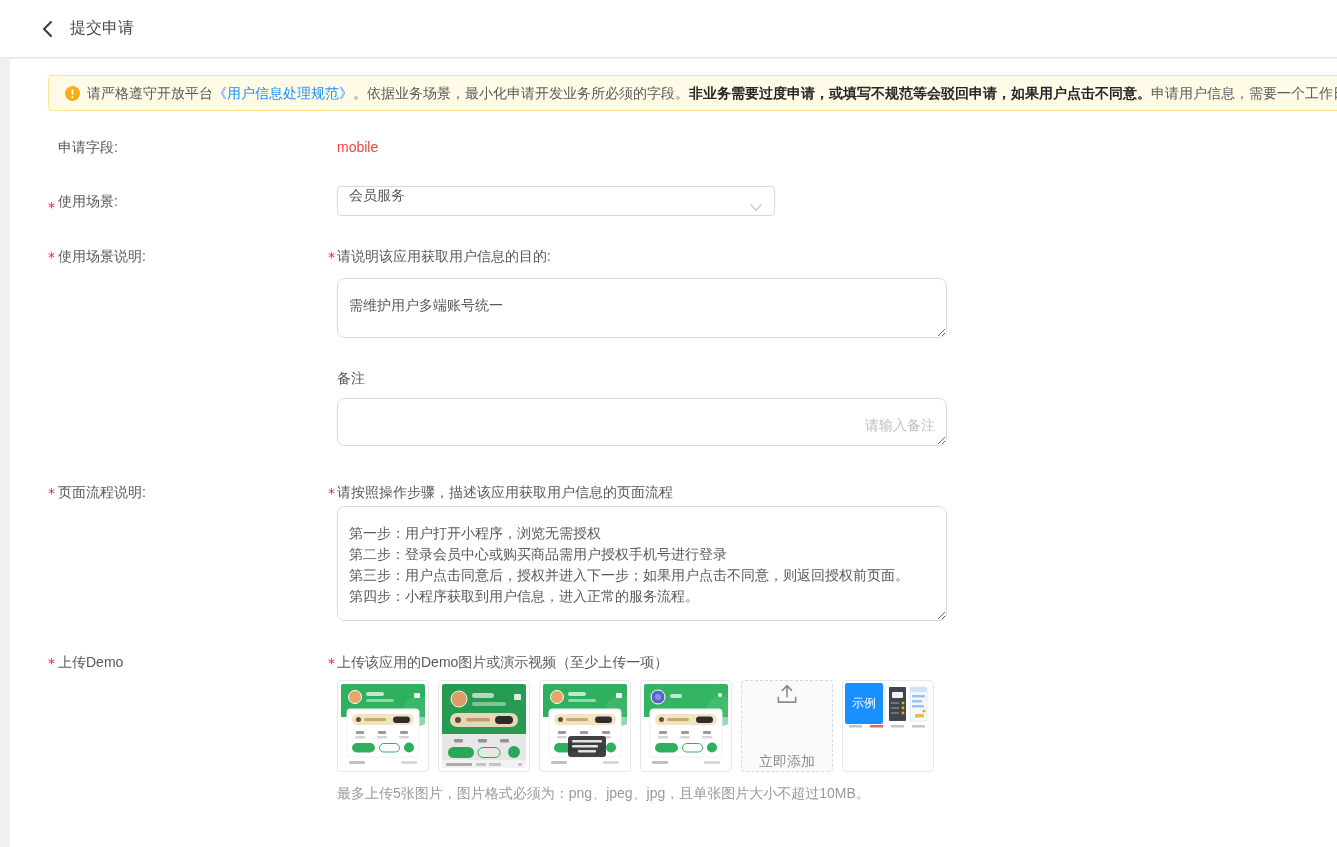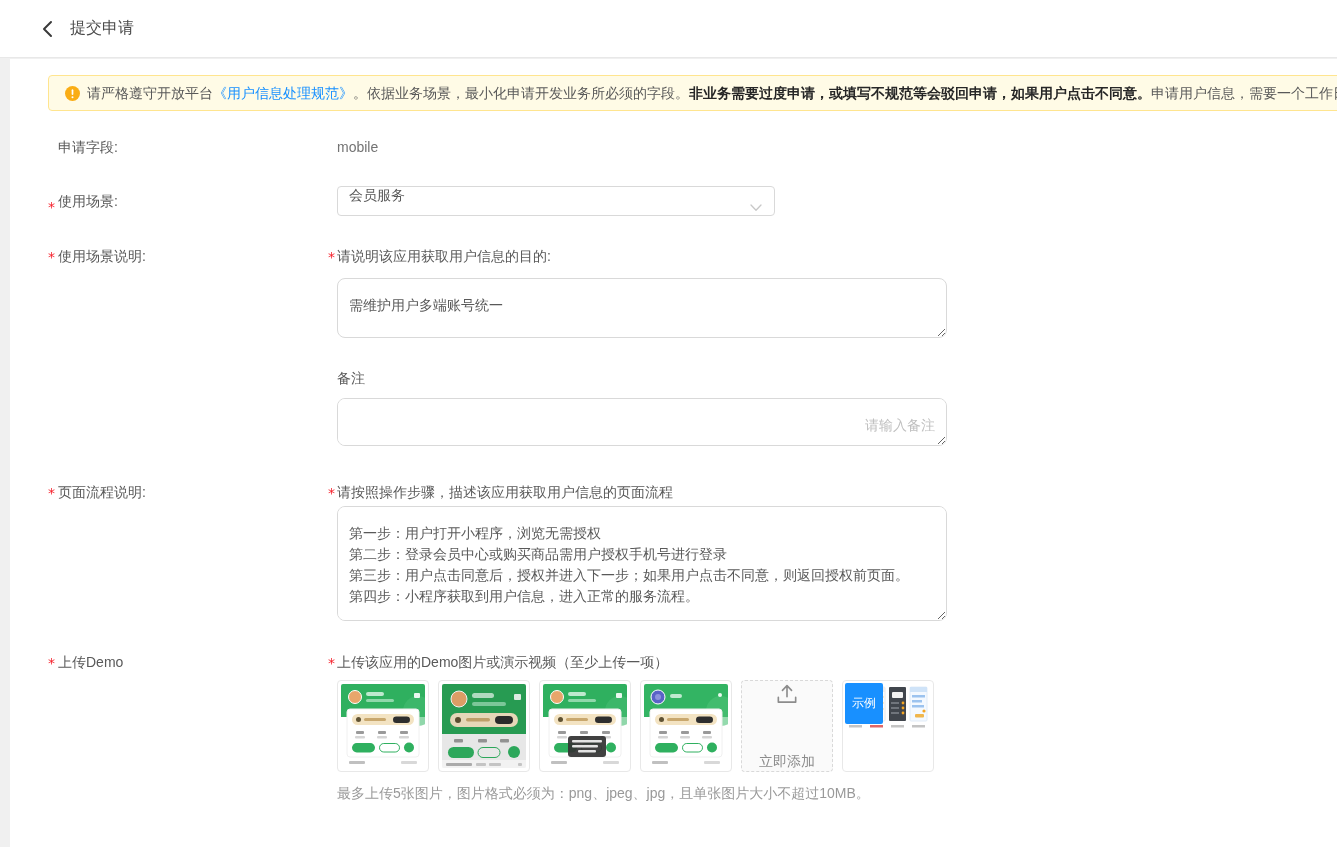--- a/index.html
+++ b/index.html
@@ -40,21 +40,21 @@
     color:#595959; line-height:21px; flex-shrink:0;
   }
   .req { color:#f5222d; font-family:"DejaVu Sans",sans-serif; }
   .form-label .req { position:absolute; left:0; top:1px; }
   .row-field { margin-bottom:28px; }
   .row-scene { margin-bottom:30px; align-items:center; }
   .row-scene .form-label { line-height:30px; }
   .row-scene .req { top:6px; }
   .row-desc { margin-bottom:36px; }
   .row-flow { margin-bottom:31px; }
-  .field-value { line-height:21px; color:#737373; }
+  .field-value { line-height:21px; color:#ef4444; }
   .inner-label { position:relative; line-height:21px; color:#595959; }
   .inner-label .req { position:absolute; left:-9px; top:1px; }
   
   .select {
     width:438px; height:30px; border:1px solid #d9d9d9; border-radius:4px;
     background:#fff; display:flex; align-items:flex-start; padding:0 11px;
     color:#595959; cursor:pointer; position:relative;
   }
   .select .chev { position:absolute; right:12px; top:12px; }
   

